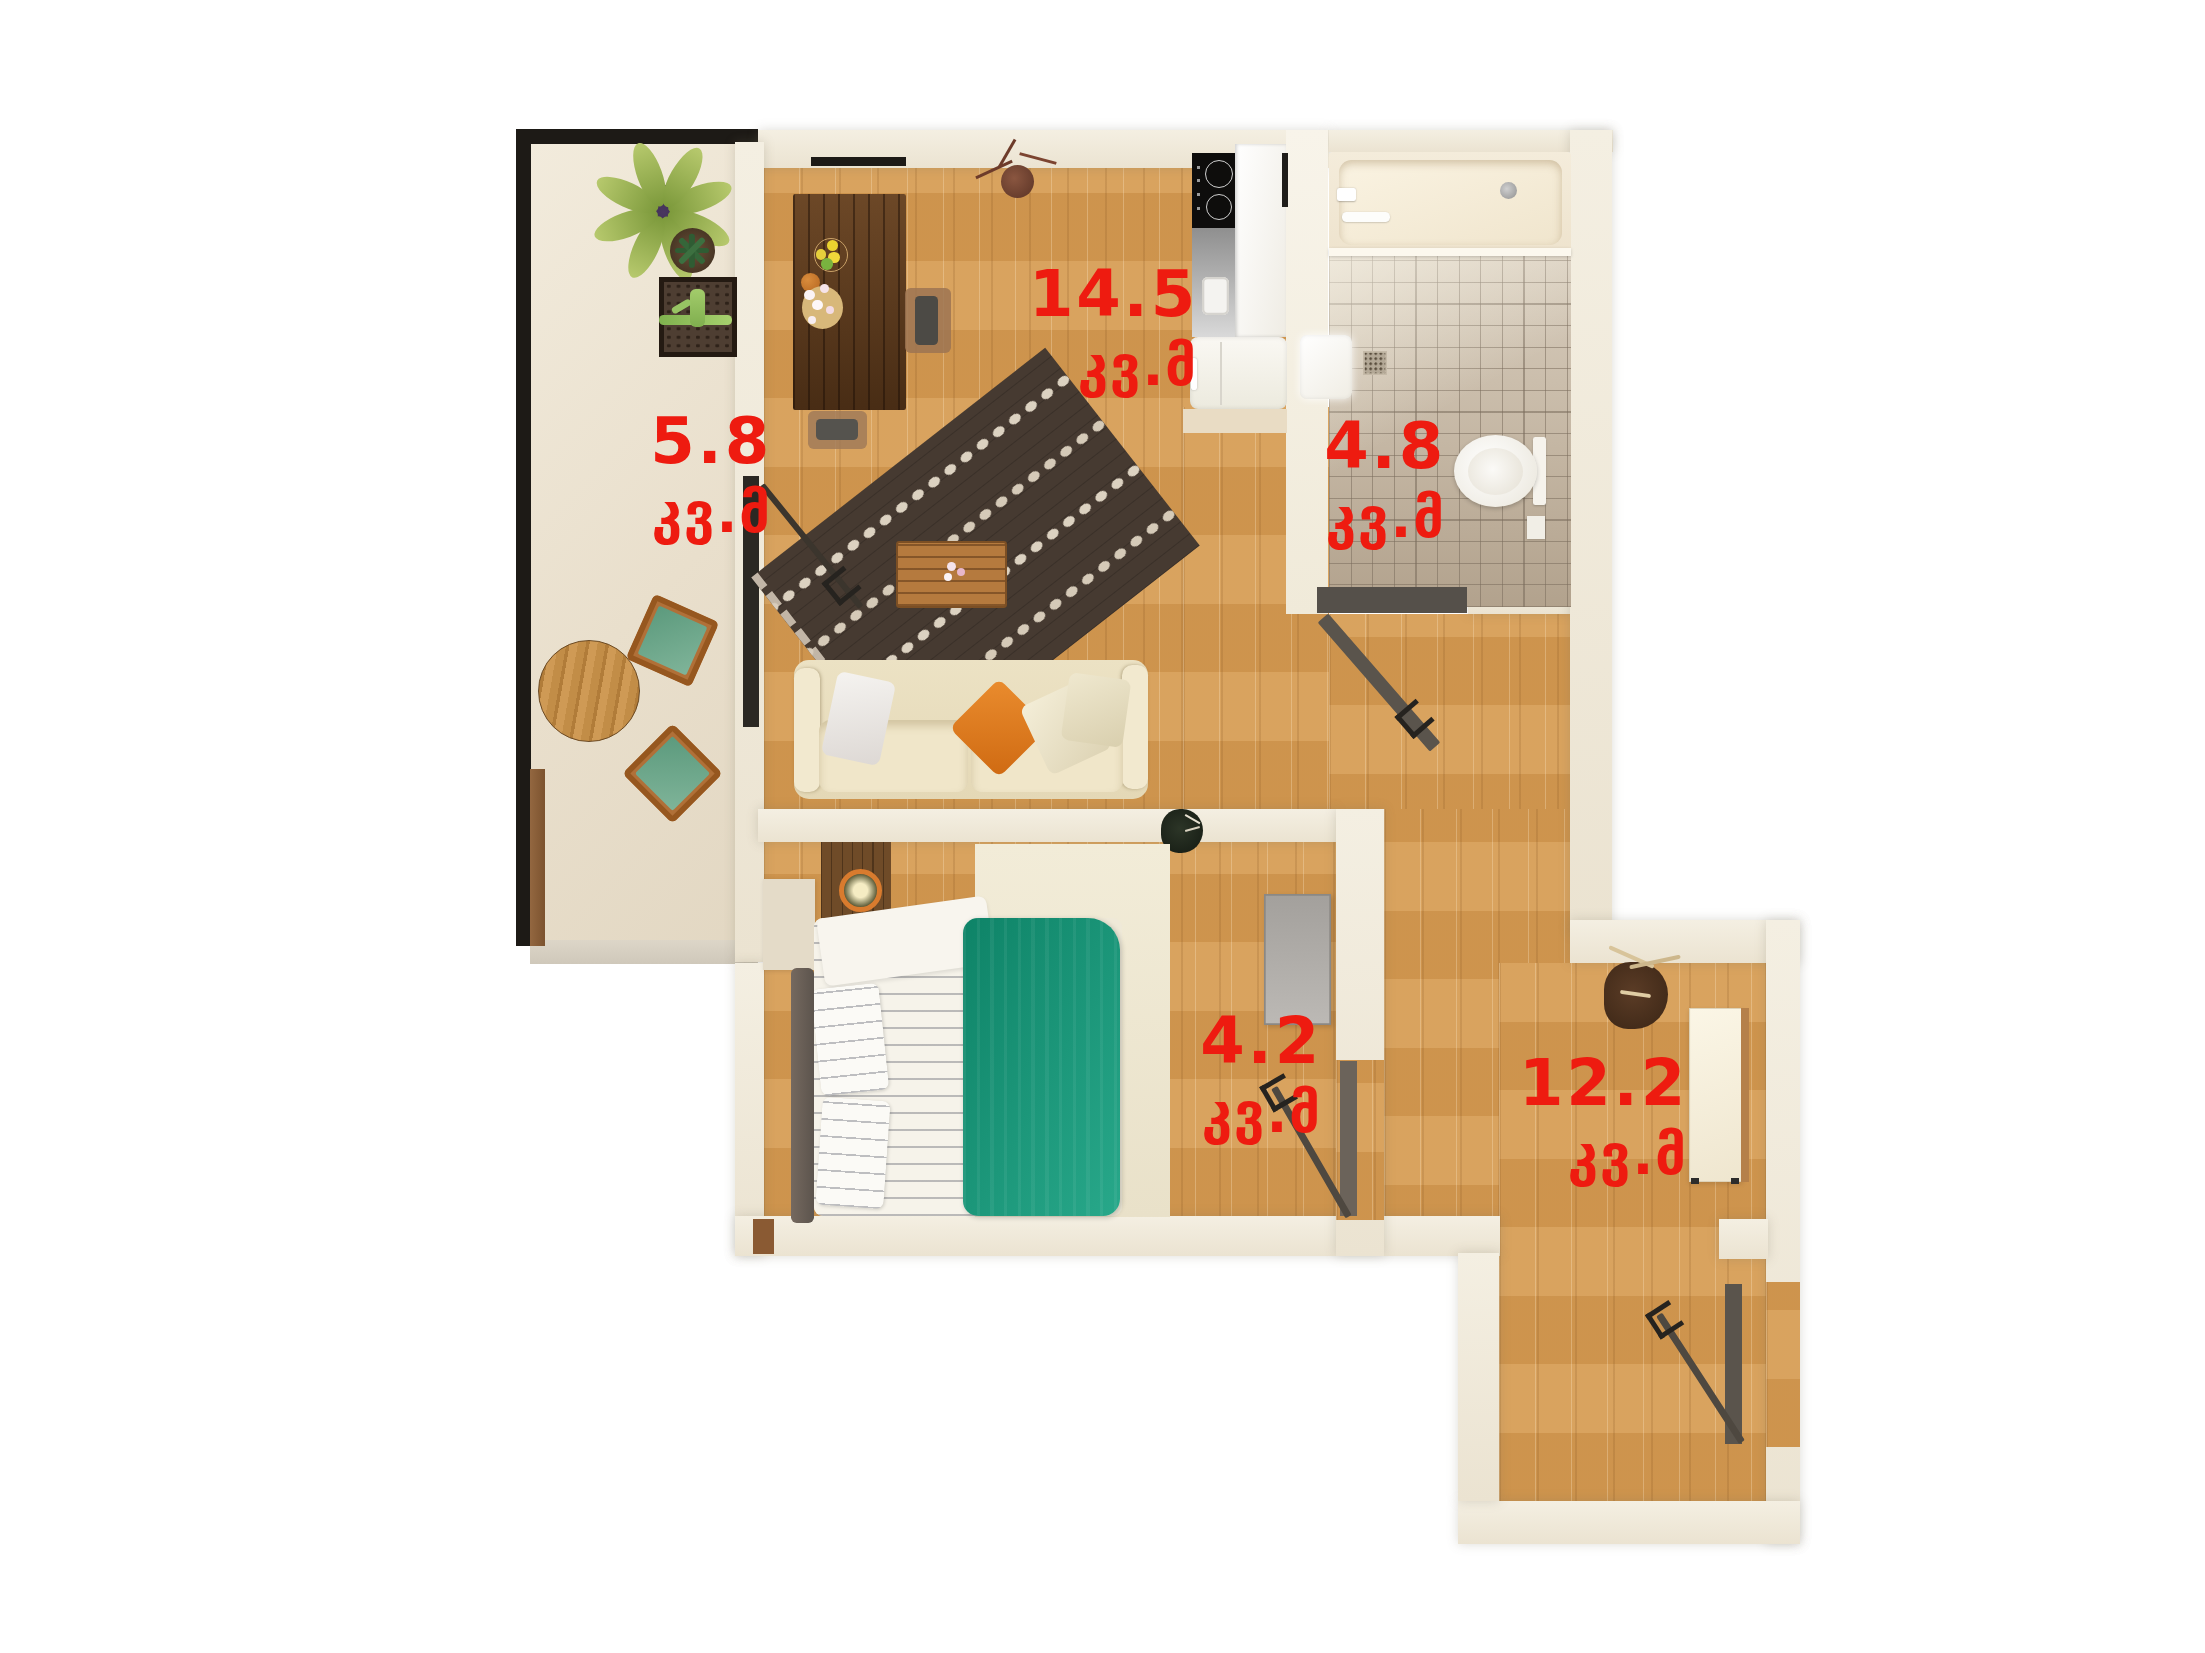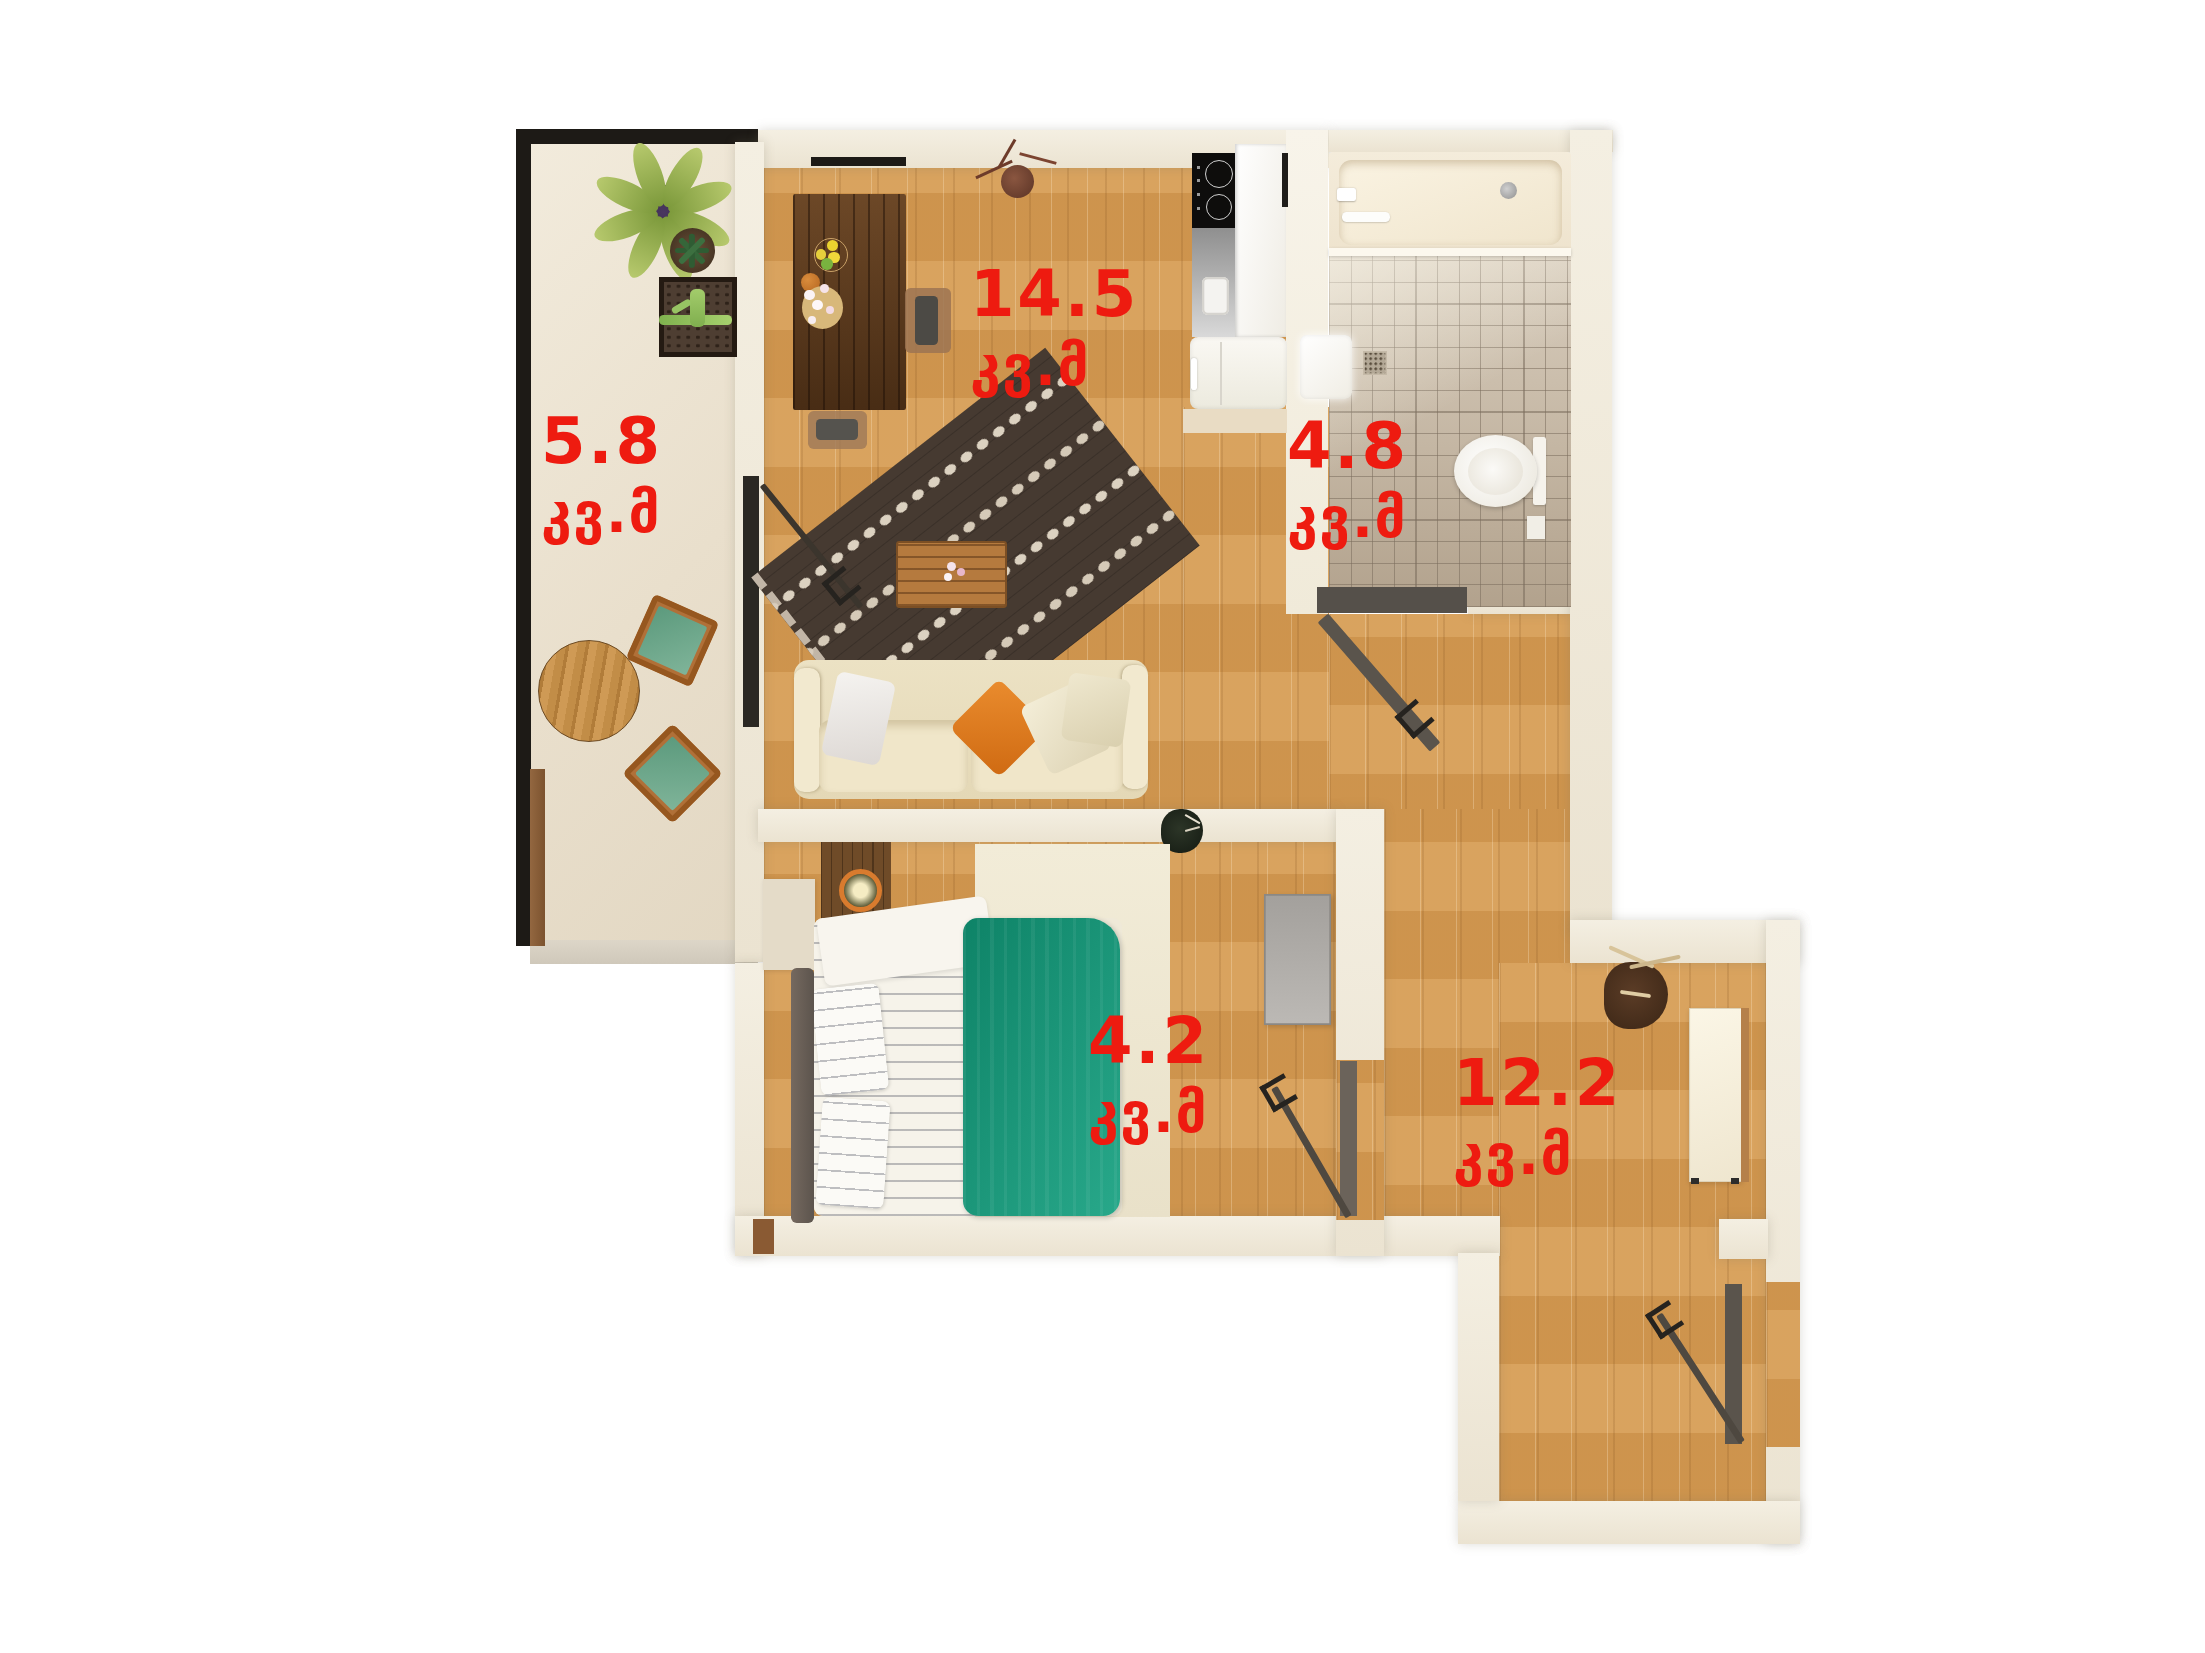--- a/index.html
+++ b/index.html
@@ -16,21 +16,21 @@
   .wall{background:linear-gradient(180deg,#f4efe2,#ebe3d1);box-shadow:0 0 10.3px rgba(120,110,90,.25);}
   .wallw{background:linear-gradient(180deg,#f8f4ea,#f0ead9);}
   .black{background:#1d1a16;}
   .tiles{background-image:
       linear-gradient(150deg, rgba(255,252,240,.6) 0%, rgba(255,255,255,0) 45%),
       repeating-linear-gradient(90deg, rgba(122,108,92,.55) 0 1.1px, rgba(0,0,0,0) 1.1px 21.6px),
       repeating-linear-gradient(0deg, rgba(122,108,92,.55) 0 1.1px, rgba(0,0,0,0) 1.1px 21.6px),
       linear-gradient(180deg,#d8cdbd 0%,#c4b6a3 55%,#b2a28d 100%);}
   .door-line{position:absolute;background:#3b352d;transform-origin:0 50%;border-radius:1.7px;}
   .handle{position:absolute;width:19.4px;height:23px;border:5.1px solid #26231f;border-top:none;background:transparent;}
-  .room-label{position:absolute;text-align:left;color:#ee1b10;font-weight:700;line-height:1.22;}
+  .room-label{position:absolute;text-align:right;color:#ee1b10;font-weight:700;line-height:1.22;}
   .area-value{font-size:64px;letter-spacing:2.8px;}
   .area-unit{font-size:55px;letter-spacing:1.7px;}
   .leaf{position:absolute;left:68px;top:55px;width:67px;height:25px;border-radius:50%;
         background:linear-gradient(90deg,#7d9a3c,#b7c96d);transform-origin:0 50%;}
   .b-chair{position:absolute;width:71px;height:71px;background:#b07038;border-radius:5.7px;
            box-shadow:inset 0 0 0 5.7px #96571f;}
   .b-cushion{position:absolute;inset:9px;background:linear-gradient(135deg,#5c9a7d,#7fb499);border-radius:2.3px;}
   .pillow{position:absolute;border-radius:8px;}
   .stripes-sheet{background-image:repeating-linear-gradient(0deg, rgba(75,78,92,.35) 0 1.7px, rgba(0,0,0,0) 1.7px 17px);}
 </style>
@@ -250,21 +250,21 @@
   </div>
 
   <div class="room-label" style="left:970px;top:255px;width:228px;">
     <div class="area-value">14.5</div>
     <div class="area-unit">კვ.მ</div>
   </div>
   <div class="room-label" style="left:541px;top:402px;width:231px;">
     <div class="area-value">5.8</div>
     <div class="area-unit">კვ.მ</div>
   </div>
-  <div class="room-label" style="left:1287px;top:407px;width:234px;">
+  <div class="room-label" style="left:1212px;top:407px;width:234px;">
     <div class="area-value">4.8</div>
     <div class="area-unit">კვ.მ</div>
   </div>
   <div class="room-label" style="left:1088px;top:1002px;width:234px;">
     <div class="area-value">4.2</div>
     <div class="area-unit">კვ.მ</div>
   </div>
   <div class="room-label" style="left:1453px;top:1044px;width:235px;">
     <div class="area-value">12.2</div>
     <div class="area-unit">კვ.მ</div>

